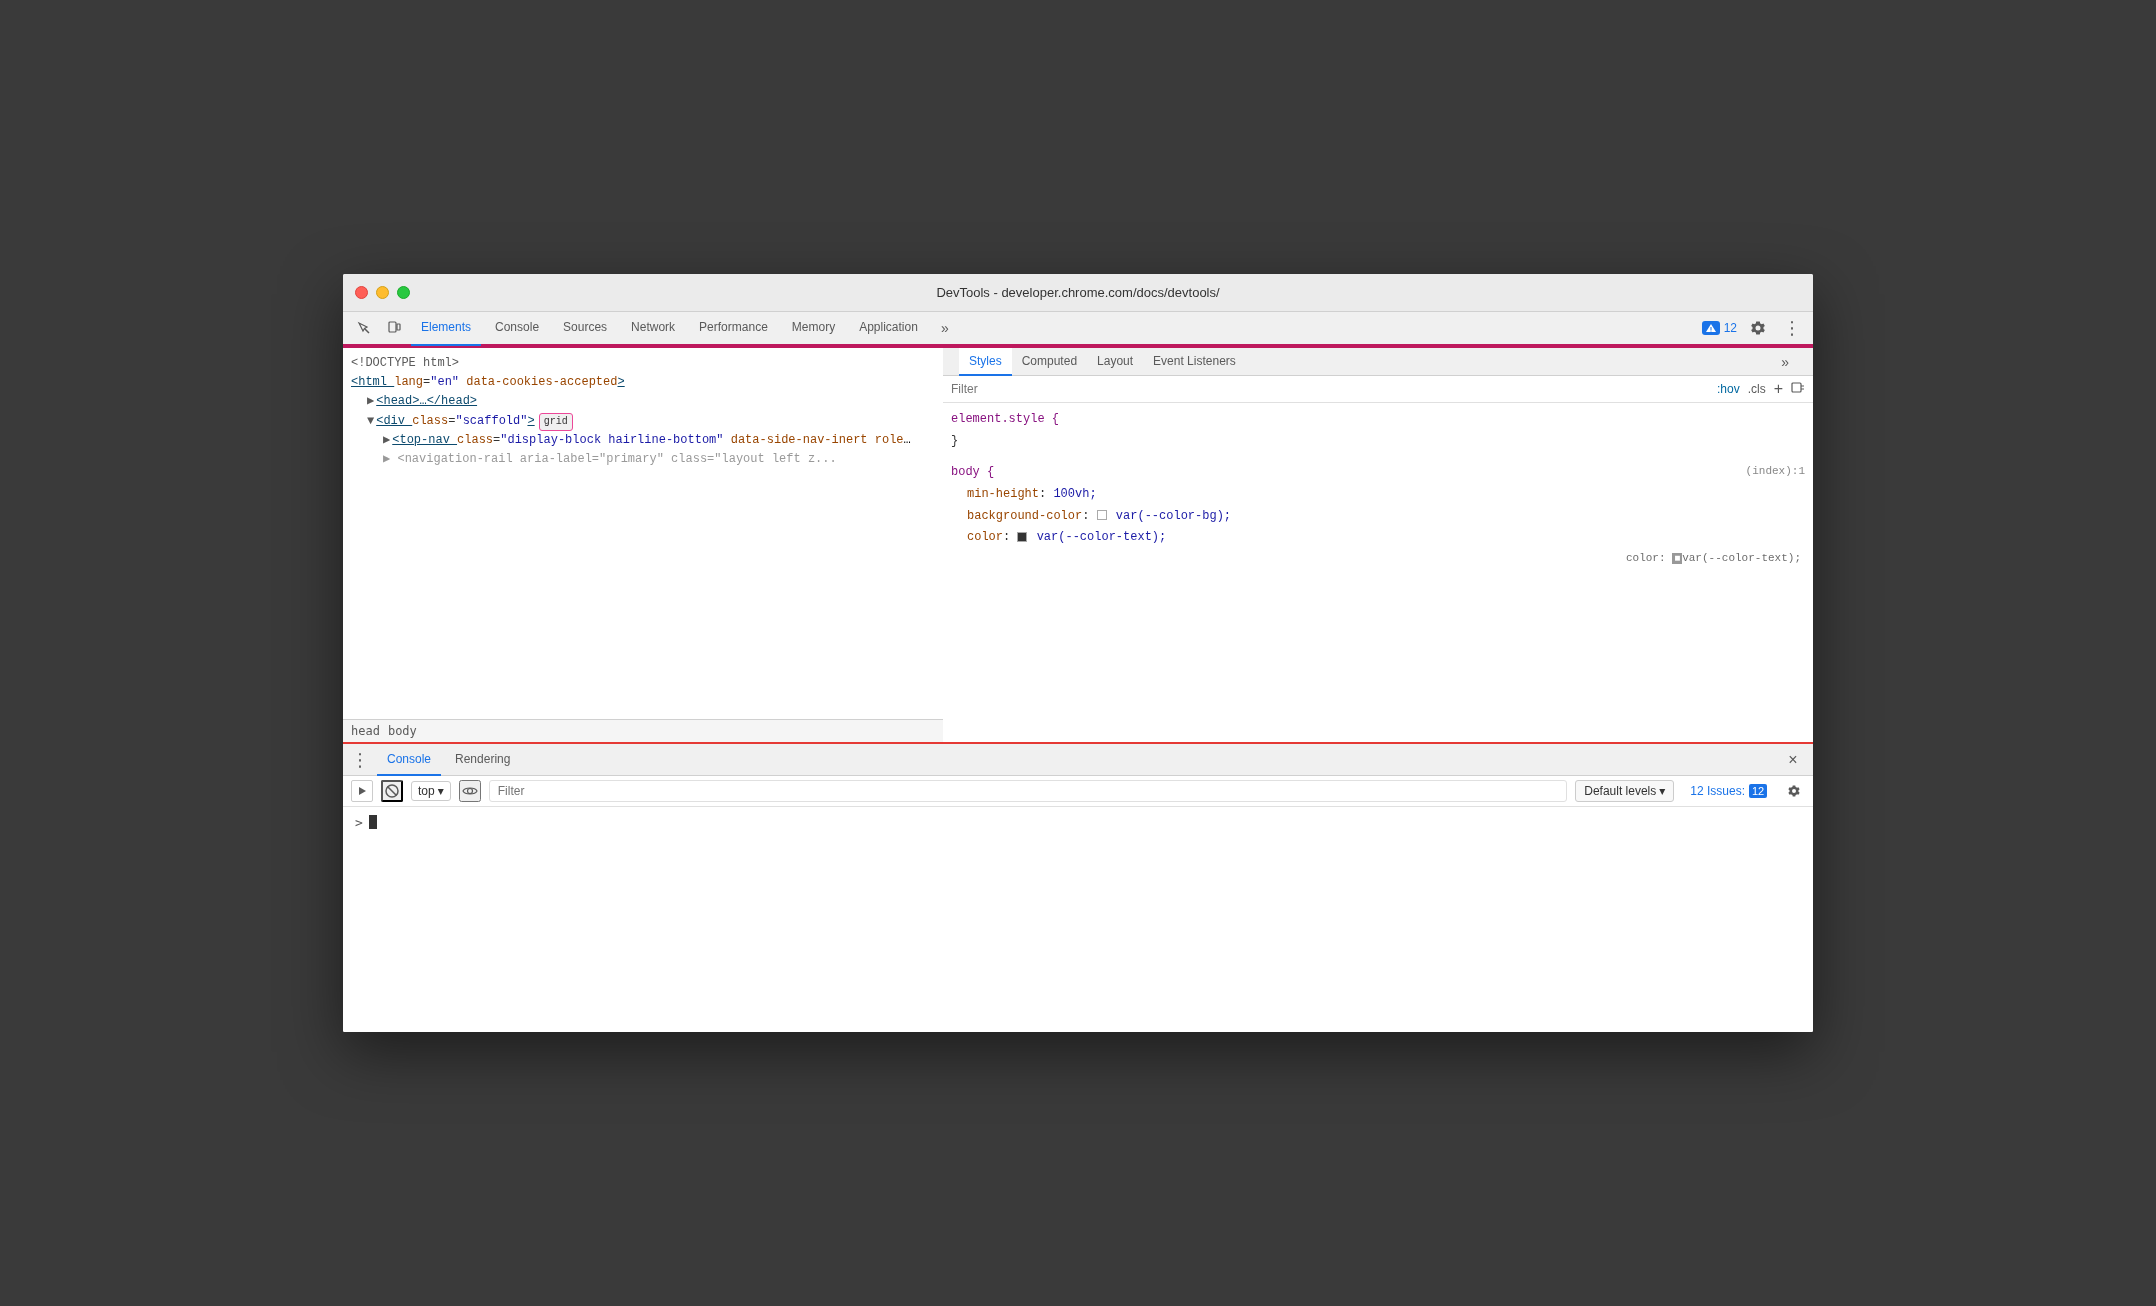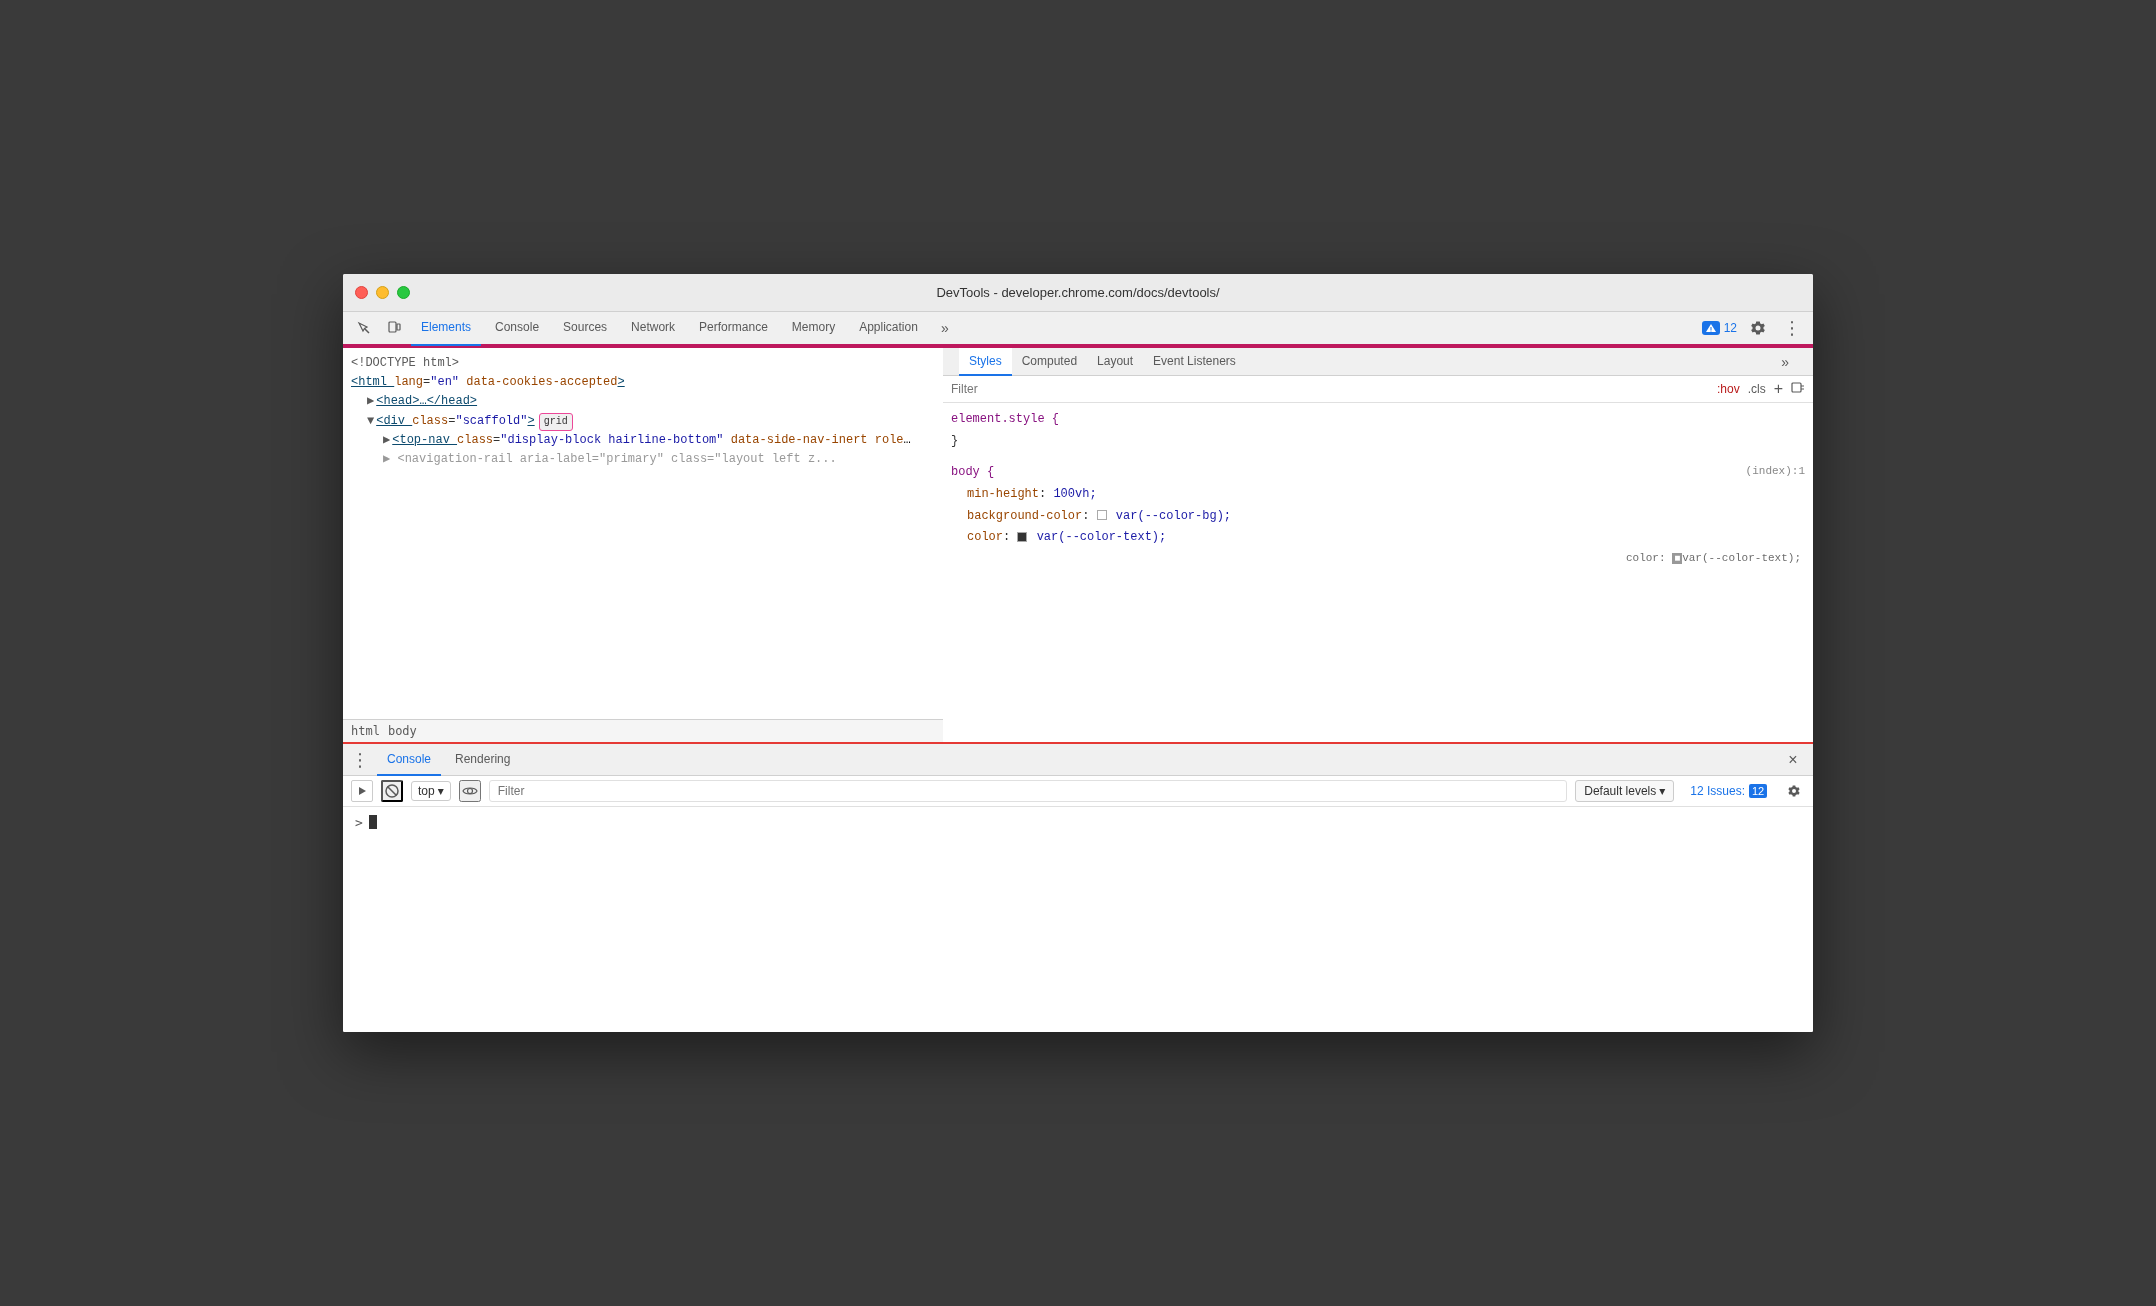--- a/index.html
+++ b/index.html
@@ -257,21 +257,21 @@
     .filter-input {
       flex: 1;
       border: none;
       outline: none;
       font-size: 12px;
       background: transparent;
     }
 
     .filter-hov {
       font-size: 12px;
-      color: #b91c1c;
+      color: #0369a1;
       cursor: pointer;
     }
 
     .filter-cls {
       font-size: 12px;
       color: #5a5a5a;
       cursor: pointer;
     }
 
     .filter-plus {
@@ -597,21 +597,21 @@
           </div>
           <div class="dom-line indent-2" style="max-width:560px; overflow:hidden; text-overflow:ellipsis;">
             <span class="triangle">▶</span><span class="color-tag">&lt;top-nav </span><span class="color-attr">class</span><span class="color-equals">=</span><span class="color-string">"display-block hairline-bottom"</span><span class="color-attr"> data-side-nav-inert role</span><span class="color-equals">=</span><span class="color-string">"banner"</span>
           </div>
           <div class="dom-line indent-2" style="max-width:560px; overflow:hidden; text-overflow:ellipsis; opacity:0.85;">
             <span style="color:#888">▶ &lt;navigation-rail aria-label="primary" class="layout left z...</span>
           </div>
         </div>
 
         <div class="dom-breadcrumb">
-          <span class="breadcrumb-item">html</span>
+          <span class="breadcrumb-item">head</span>
           <span class="breadcrumb-sep"> </span>
           <span class="breadcrumb-item">body</span>
         </div>
       </div>
 
       <div class="styles-panel">
 
         <div class="styles-toolbar">
           <button class="styles-tab active">Styles</button>
           <button class="styles-tab">Computed</button>

